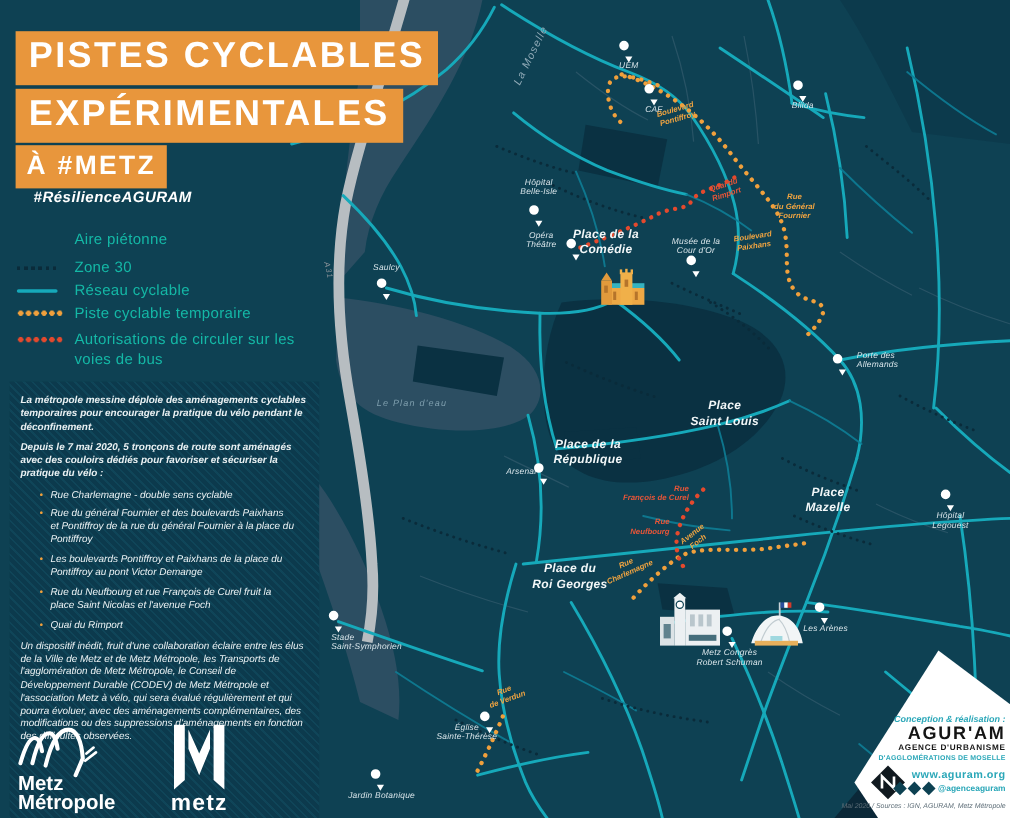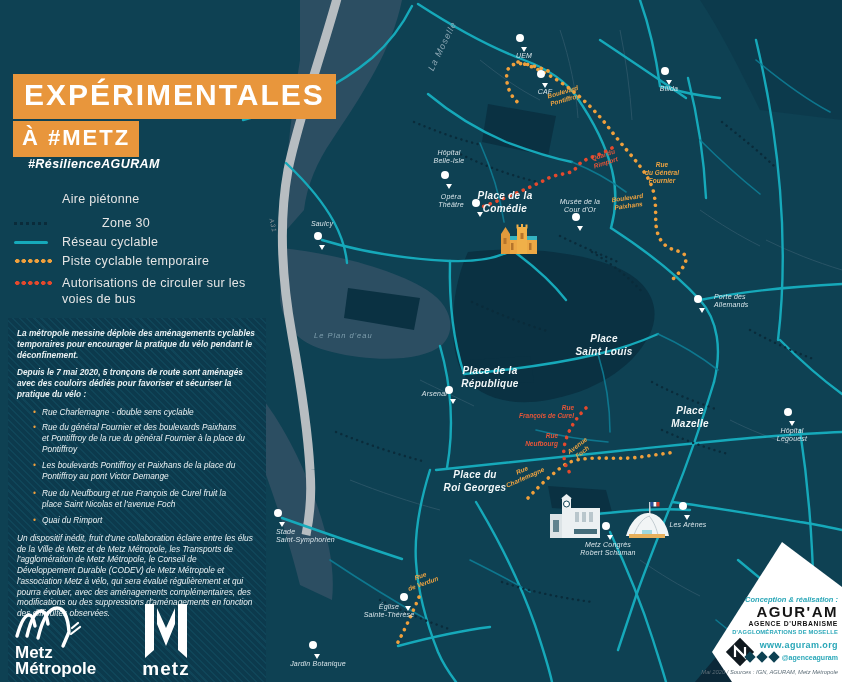--- a/index.html
+++ b/index.html
@@ -33,21 +33,21 @@
        letter-spacing:2px;padding:4px 11px 7px;white-space:nowrap;}
   .t1{top:26px;font-size:30px;}
   .t2{top:74px;font-size:30px;}
   .t3{top:121px;font-size:22px;padding:4px 9px 6px;}
   .hashtag{position:absolute;left:16px;top:157px;color:#fff;font-style:italic;
        font-weight:700;font-size:12.5px;letter-spacing:.4px;margin-left:12px;}
 
   
   .legend-row{position:absolute;left:14px;display:flex;align-items:flex-start;}
   .legend-sym{width:38px;flex:0 0 38px;margin-right:10px;margin-top:2px;}
-  .legend-label{font-size:12.5px;color:#e5e5e5;letter-spacing:.3px;line-height:1.25;max-width:190px;}
+  .legend-label{font-size:12.5px;color:#14b8a6;letter-spacing:.3px;line-height:1.25;max-width:190px;}
   .sym-aire{height:13px;width:32px;background:#0B3447;border-radius:3px;}
   .sym-zone30{height:3px;width:34px;margin-top:4px;
       background:repeating-linear-gradient(90deg,#0A2B3A 0 3px,transparent 3px 6px);}
   .sym-line{height:3px;width:34px;margin-top:4px;background:#16A9BA;border-radius:2px;}
   .sym-dots{height:6px;width:38px;margin-top:2px;background-repeat:repeat-x;background-size:6.5px 6px;}
   .sym-dots.orange{background-image:radial-gradient(circle,#F0A03C 2.1px,transparent 2.4px);}
   .sym-dots.red{background-image:radial-gradient(circle,#E4492D 2.1px,transparent 2.4px);}
 
   
   .info-panel{position:absolute;left:8px;top:318px;width:258px;height:364px;
@@ -309,30 +309,31 @@
       <rect x="28.5" y="2" width="3" height="4.5" fill="#2B4F9E"></rect>
       <rect x="31.5" y="2" width="3" height="4.5" fill="#FFFFFF"></rect>
       <rect x="34.5" y="2" width="3" height="4.5" fill="#D33A2C"></rect>
       <path d="M4,36 C8,22 17,12 27,13 C38,14 45,24 47,36 Z" fill="#F2F5F6"></path>
       <path d="M12,35 C16,24 22,17 28,16 M36,35 C34,26 30,19 27,16" stroke="#C2CCD1" stroke-width="1" fill="none"></path>
       <rect x="7" y="34" width="36" height="4" fill="#E8B05C"></rect>
       <rect x="20" y="30" width="10" height="4" fill="#9FD8DF"></rect>
     </svg>
   </div>
 
+  <div class="title-box t1">PISTES CYCLABLES</div>
   <div class="title-box t2">EXPÉRIMENTALES</div>
   <div class="title-box t3">À #METZ</div>
   <div class="hashtag">#RésilienceAGURAM</div>
 
   <div>
     <div class="legend-row" style="top:192px;">
       <span class="legend-sym"><span class="sym-aire"></span></span>
       <span class="legend-label">Aire piétonne</span>
     </div>
-    <div class="legend-row" style="top:216px;gap:40px;">
+    <div class="legend-row" style="top:216px;">
       <span class="legend-sym">
           <span class="sym-zone30" style="display:block;"></span>
         </span>
       <span class="legend-label">Zone 30</span>
     </div>
     <div class="legend-row" style="top:235px;">
       <span class="legend-sym">
           <span class="sym-line" style="display:block;"></span>
         </span>
       <span class="legend-label">Réseau cyclable</span>

